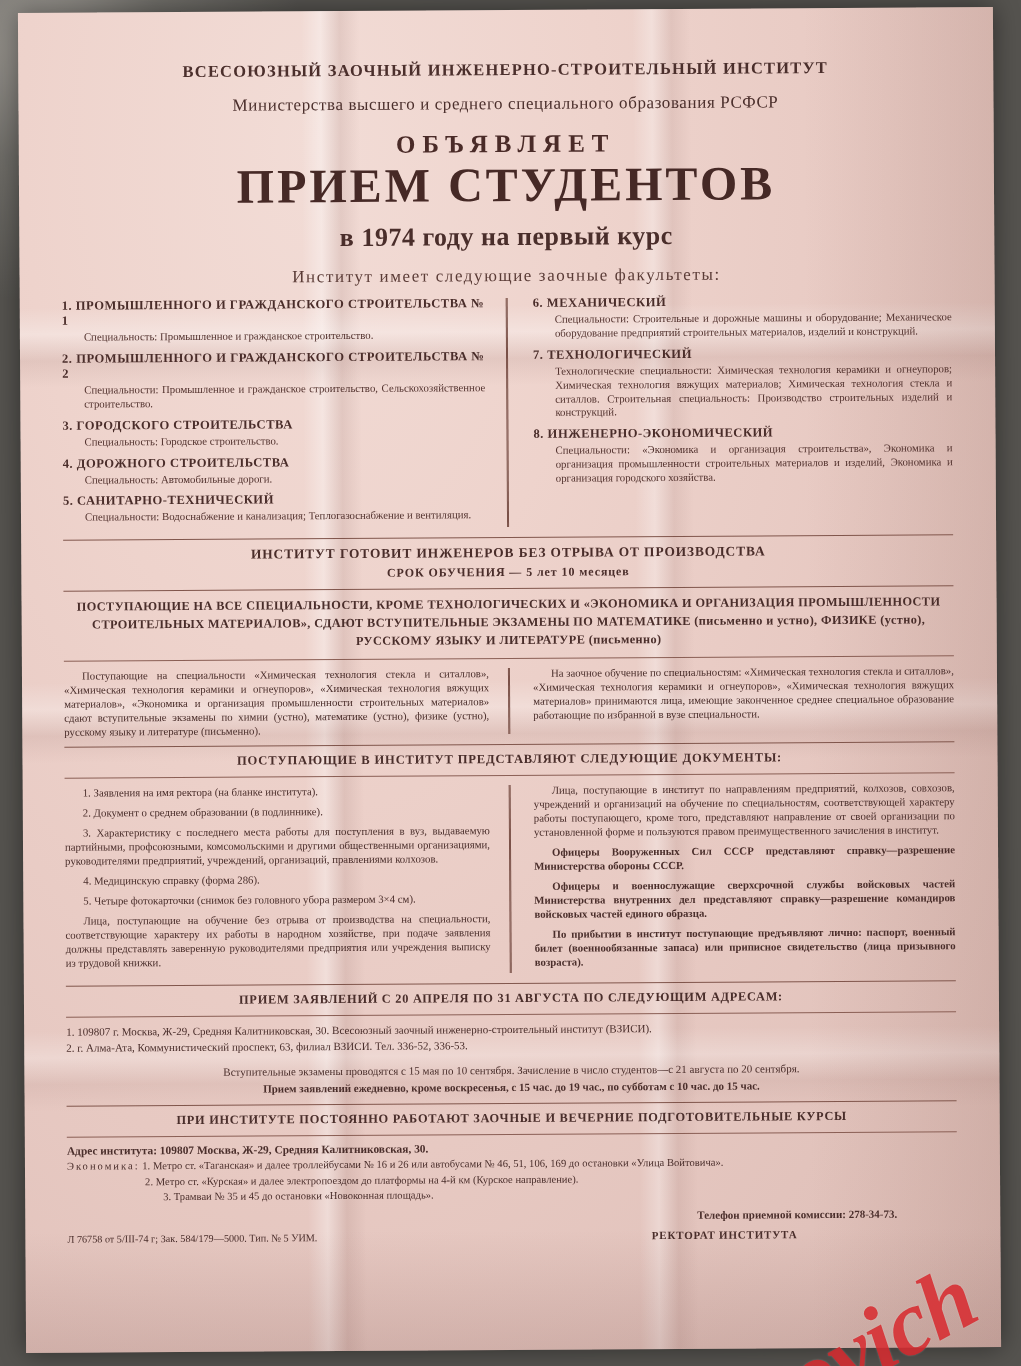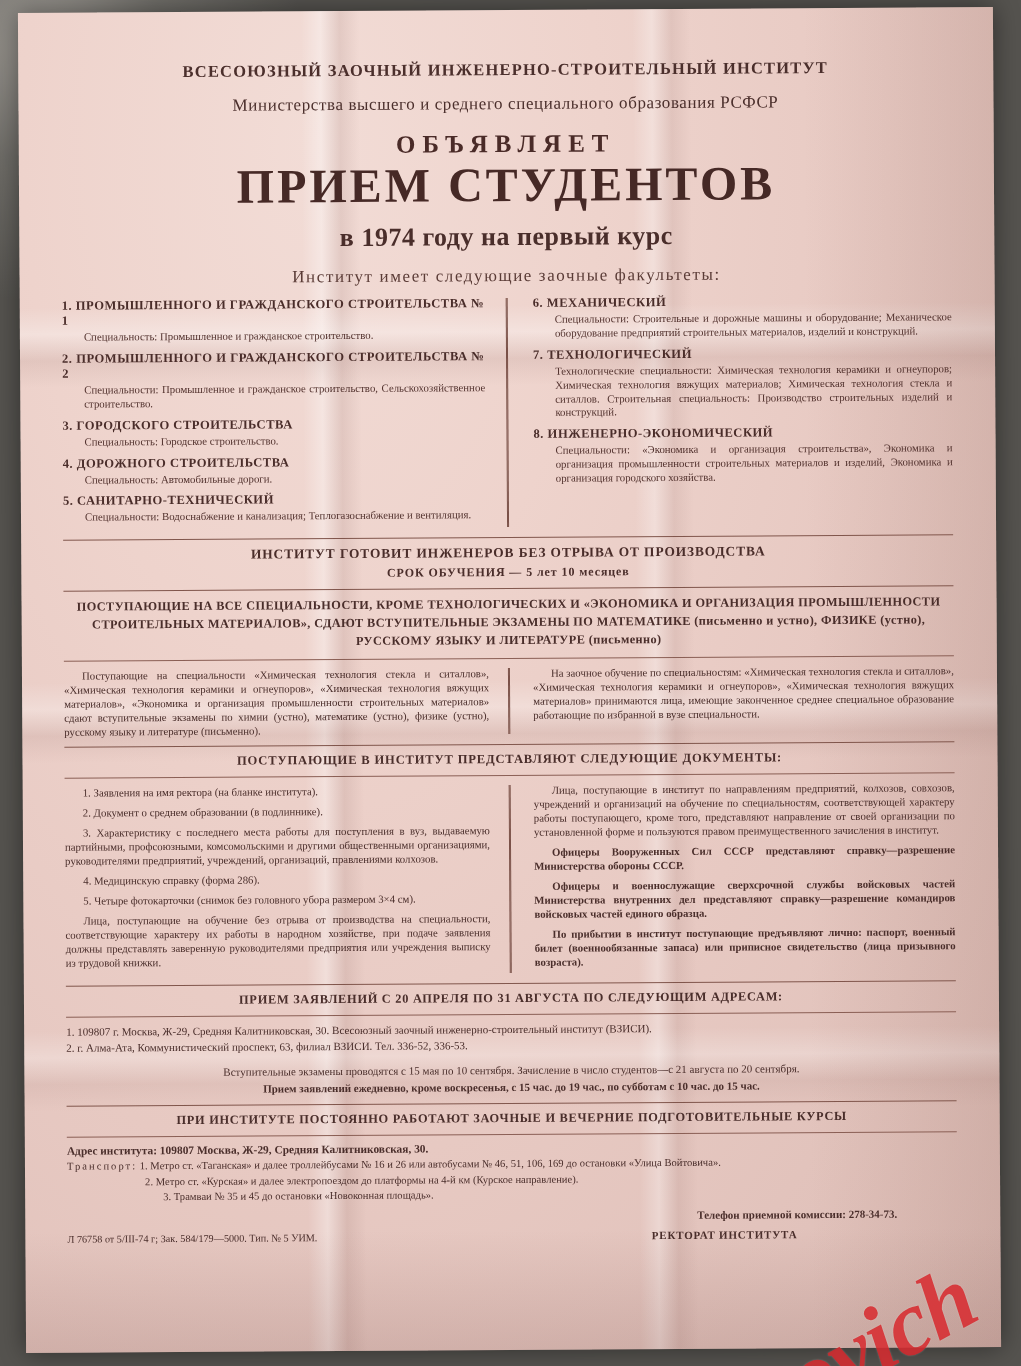--- a/index.html
+++ b/index.html
@@ -359,21 +359,21 @@
       <div class="center-small bold">Прием заявлений ежедневно, кроме воскресенья, с 15 час. до 19 час., по субботам с 10 час. до 15 час.</div>
 
       <div class="rule"></div>
 
       <div class="courses-head">ПРИ ИНСТИТУТЕ ПОСТОЯННО РАБОТАЮТ ЗАОЧНЫЕ И ВЕЧЕРНИЕ ПОДГОТОВИТЕЛЬНЫЕ КУРСЫ</div>
 
       <div class="rule thin"></div>
 
       <div class="inst-addr">Адрес института: 109807 Москва, Ж-29, Средняя Калитниковская, 30.</div>
       <div class="transport">
-        <span class="lbl">Транспорт:</span>
+        <span class="lbl">Экономика:</span>
         <span>1. Метро ст. «Таганская» и далее троллейбусами № 16 и 26 или автобусами № 46, 51, 106, 169 до остановки «Улица Войтовича».</span>
       </div>
       <div class="transport" style="padding-left:78px;">
         <span>2. Метро ст. «Курская» и далее электропоездом до платформы на 4-й км (Курское направление).</span>
       </div>
       <div class="transport" style="padding-left:96px;">
         <span>3. Трамваи № 35 и 45 до остановки «Новоконная площадь».</span>
       </div>
 
       <div class="phone">Телефон приемной комиссии: 278-34-73.</div>

